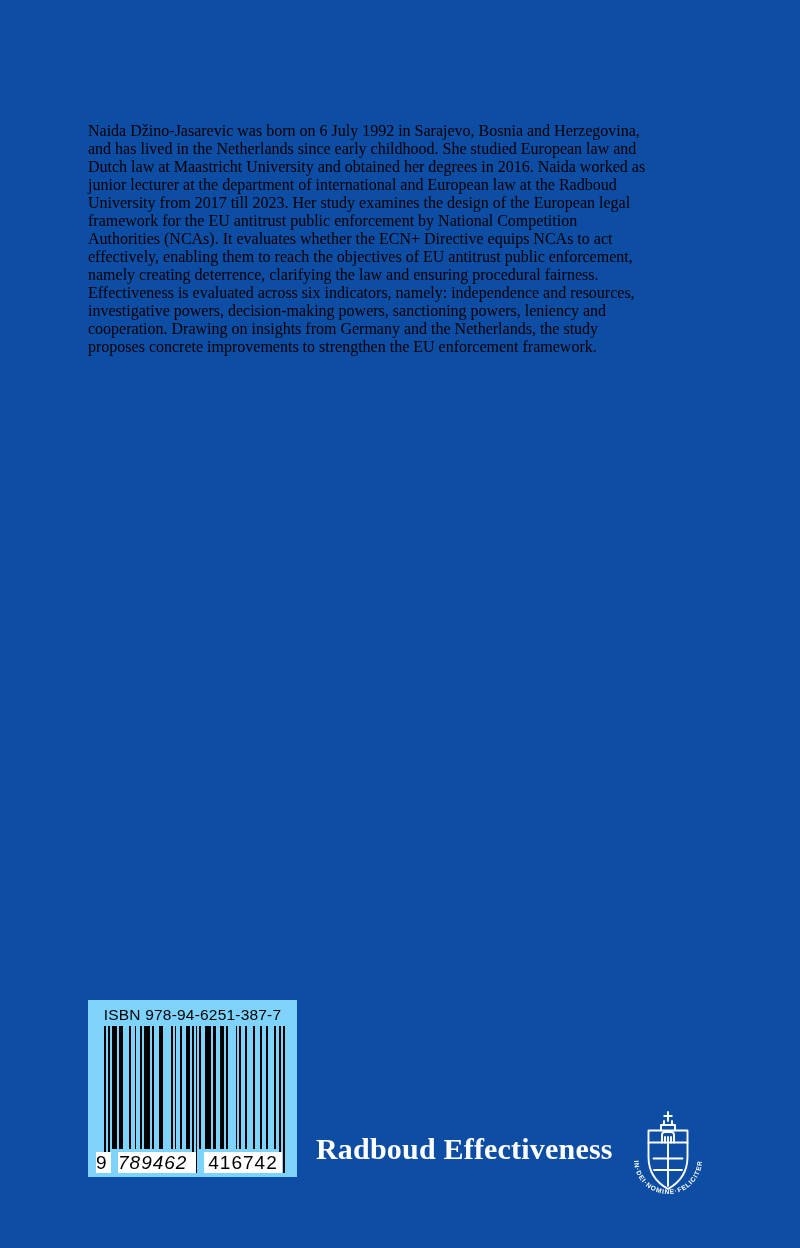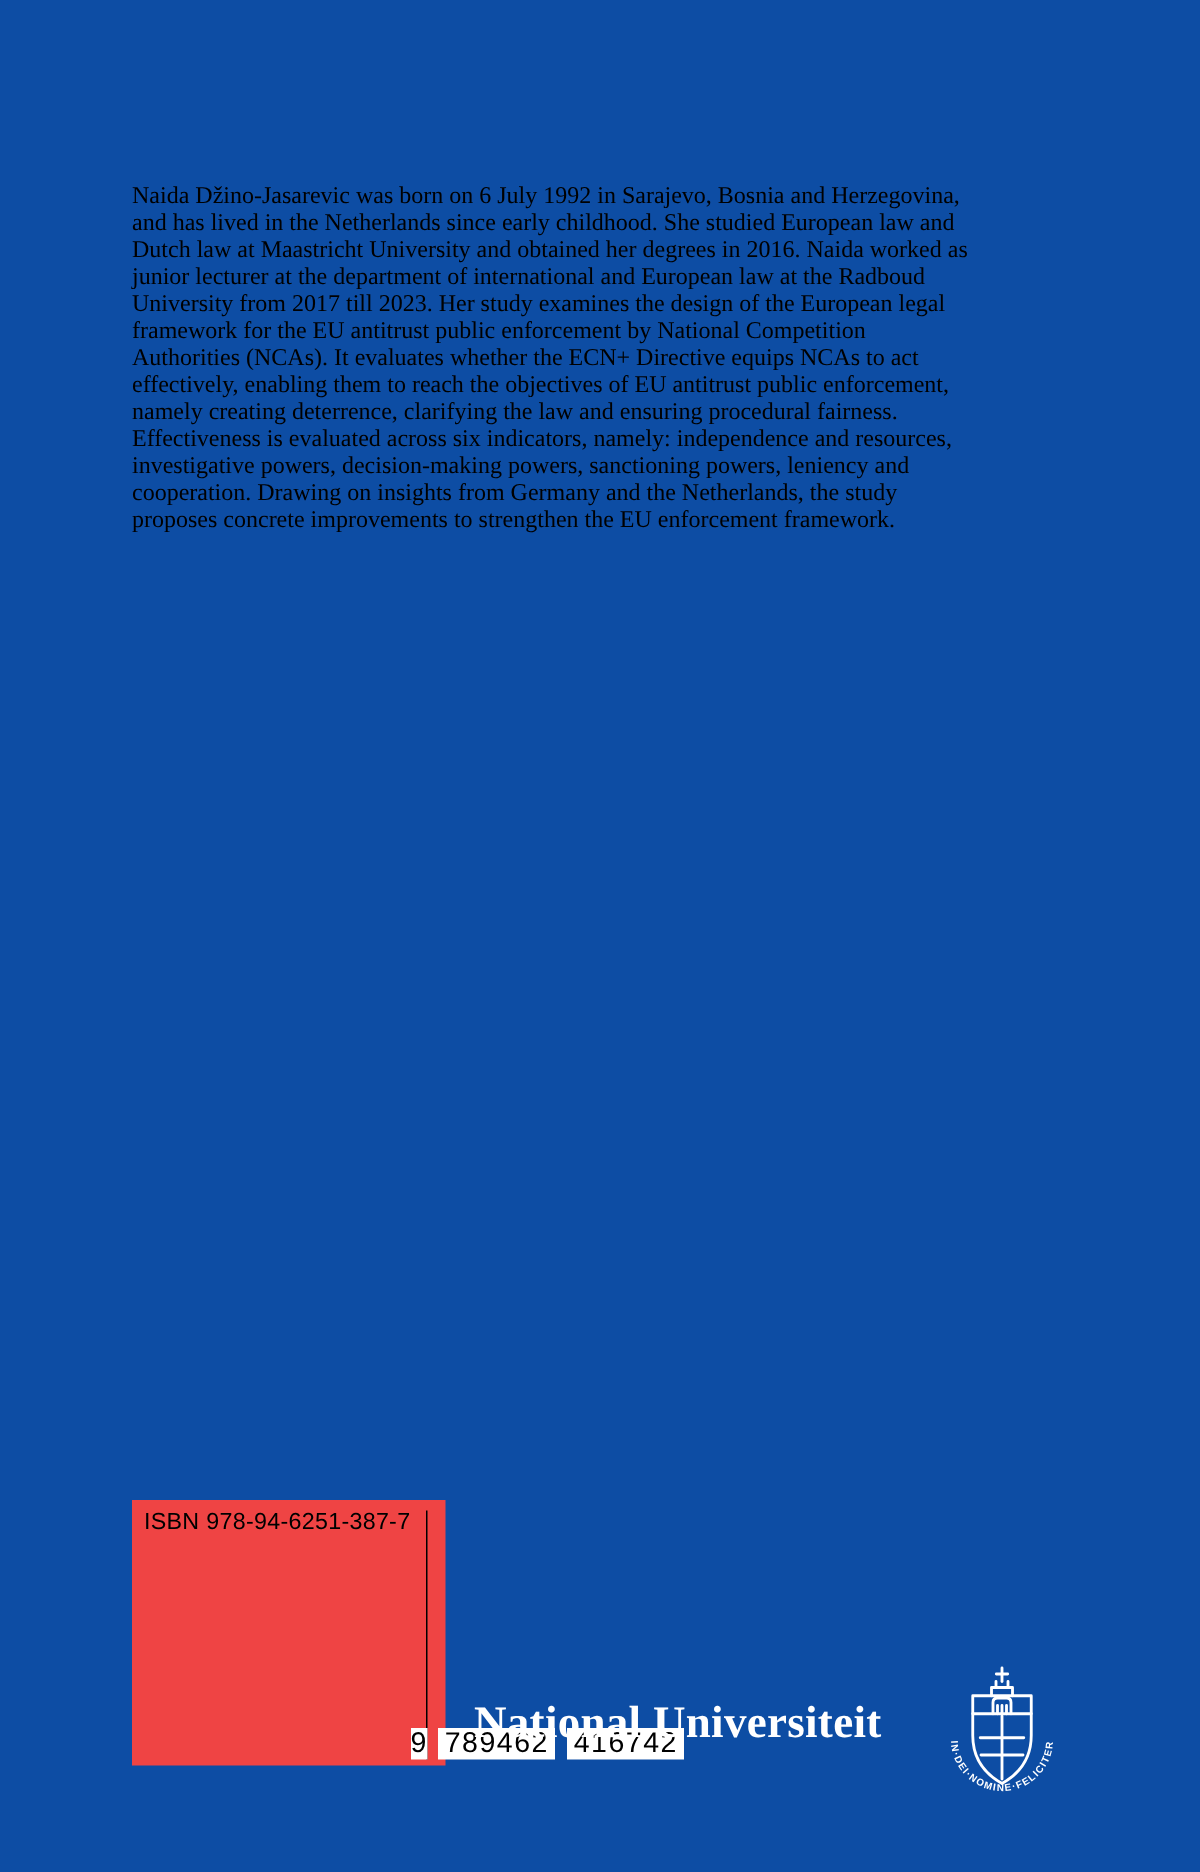--- a/index.html
+++ b/index.html
@@ -23,25 +23,25 @@
     width: 562px;
   }
 
   
   #barcode-box {
     position: absolute;
     left: 88px;
     top: 1000px;
     width: 209px;
     height: 177px;
-    background: #ef4444;
+    background: #7dd3fc;
     box-sizing: border-box;
     padding: 5px 8px 4px 8px;
     display: flex;
-    flex-direction: row;
+    flex-direction: column;
   }
   #isbn-label {
     color: #000000;
     font-family: "Liberation Sans", "DejaVu Sans", sans-serif;
     font-size: 15.5px;
     line-height: 19px;
     letter-spacing: 0.2px;
     white-space: nowrap;
     text-align: center;
   }
@@ -74,21 +74,21 @@
     display: flex;
     align-items: flex-end;
     color: #000;
     font-family: "Liberation Sans", "DejaVu Sans", sans-serif;
     font-size: 19px;
     line-height: 21px;
     letter-spacing: 1px;
     pointer-events: none;
   }
   #digit-lead { width: 15px; text-align: left; background:#fff; }
-  #digit-left { flex: 0 0 78px; text-align: center; background:#fff; margin-left: 7px;}
+  #digit-left { flex: 0 0 78px; text-align: left; background:#fff; margin-left: 7px; font-style: italic;}
   #digit-right { flex: 0 0 78px; text-align: center; background:#fff; margin-left: 8px;}
 
   
   #brand-row {
     position: absolute;
     left: 316px;
     top: 1104px;
     width: 400px;
     height: 100px;
   }
@@ -228,21 +228,21 @@
       </div>
     <div id="barcode-digits">
       <span id="digit-lead">9</span>
       <span id="digit-left">789462</span>
       <span id="digit-right">416742</span>
     </div>
   </div>
 </div>
 
 <div id="brand-row">
-  <div id="brand-wordmark">National Universiteit</div>
+  <div id="brand-wordmark">Radboud Effectiveness</div>
 
   <div id="brand-crest">
     <svg width="96" height="100" viewBox="0 0 96 100" aria-hidden="true">
       <defs>
         <path id="mottoPath" d="M 14,56 A 34,34 0 1 0 82,56" fill="none"></path>
       </defs>
 
       <text class="motto">
         <textPath id="crest-motto-text" href="#mottoPath" startOffset="50%" text-anchor="middle">IN·DEI·NOMINE·FELICITER</textPath>
       </text>

